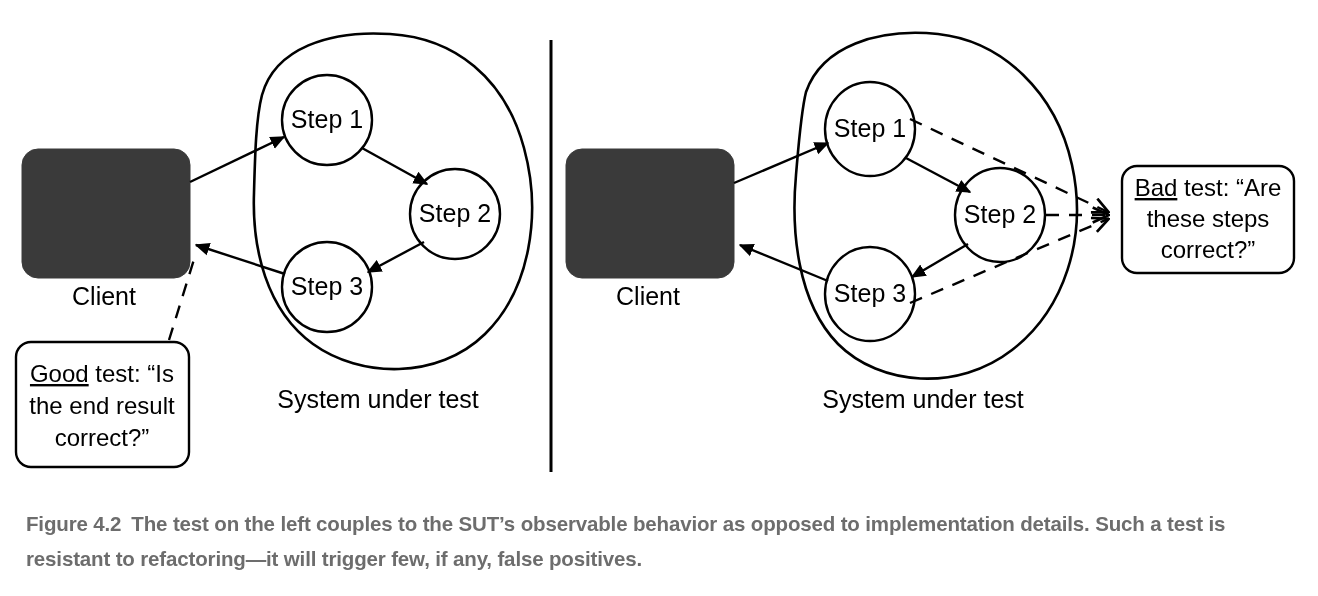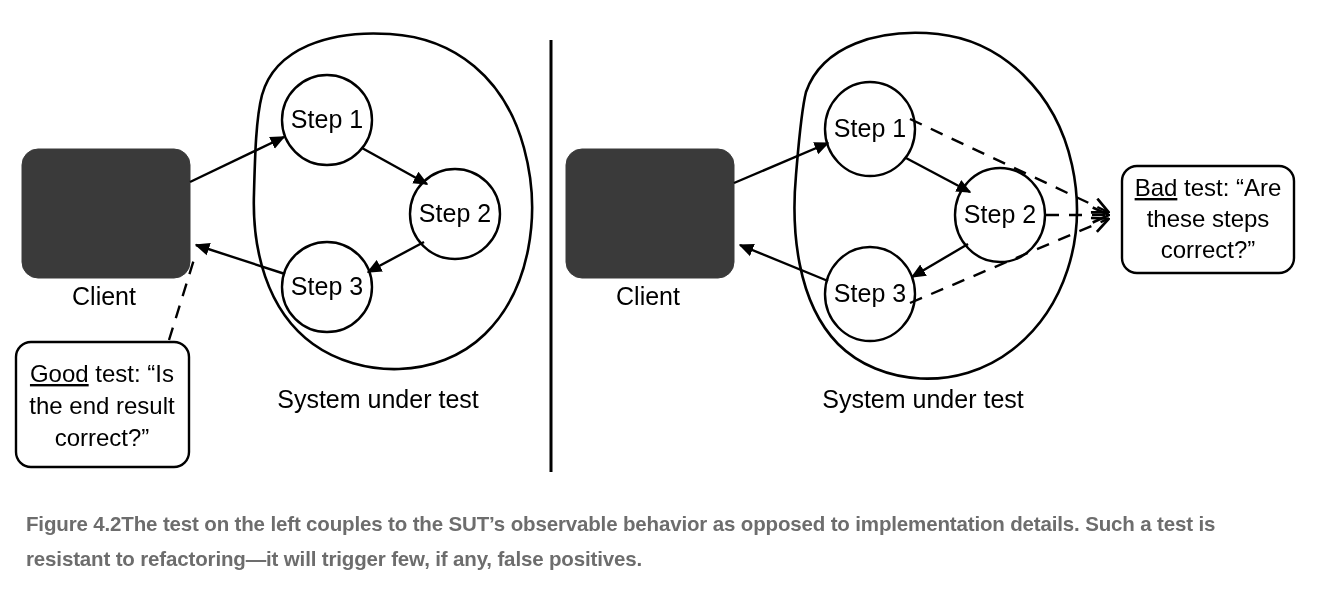--- a/index.html
+++ b/index.html
@@ -88,21 +88,21 @@
     top: 506px;
     width: 1274px;
     font-family: "Liberation Sans", sans-serif;
     font-size: 20.5px;
     font-weight: bold;
     color: #6d6d6d;
     line-height: 1.72;
     letter-spacing: -0.15px;
   }
   #caption .cap-num {
-    margin-right: 0;
+    margin-right: 10px;
   }
 </style>
 </head>
 <body>
 
 <div id="page">
 
   <svg id="figure-svg" viewBox="0 0 1318 500">
     <defs>
       <marker id="arrowSolid" viewBox="0 0 10 10" refX="9" refY="5" markerWidth="6.2" markerHeight="6.2" orient="auto-start-reverse">

